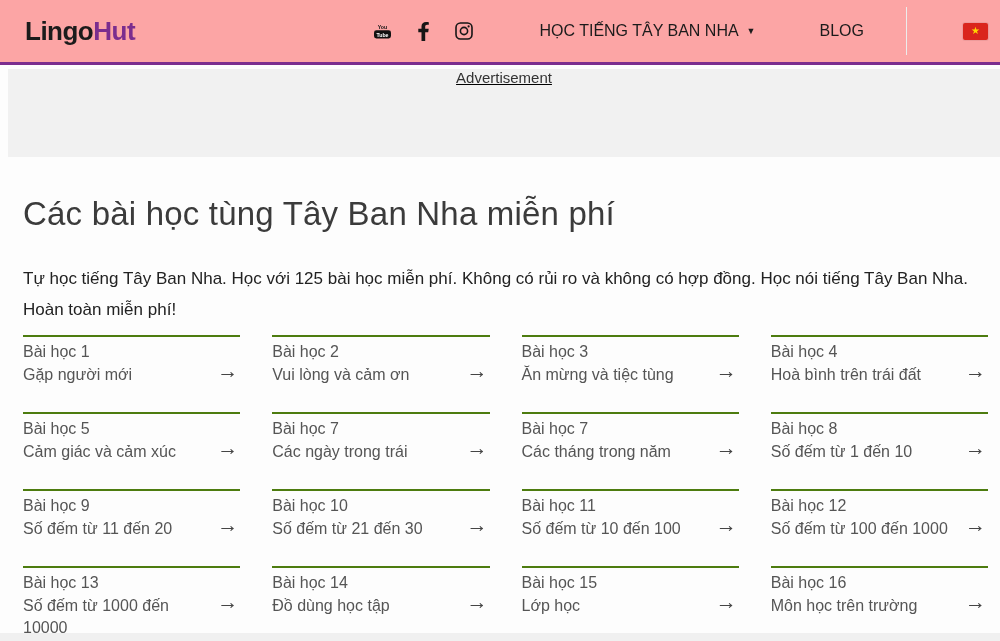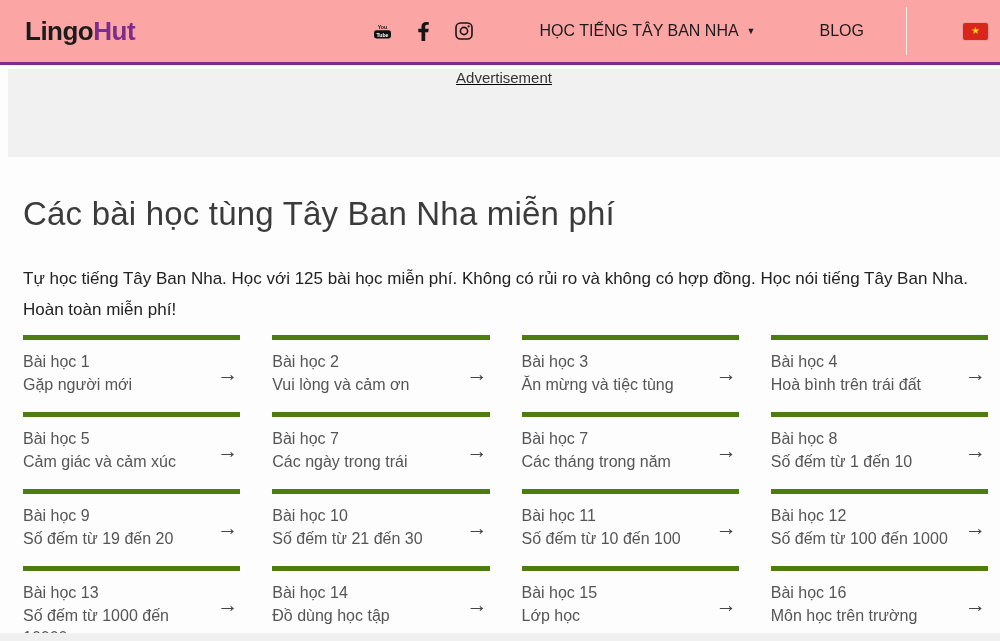--- a/index.html
+++ b/index.html
@@ -48,22 +48,22 @@
   .page-title{
     margin:38px 0 0;font-size:33px;line-height:38px;font-weight:400;
     color:#3b3b3b;letter-spacing:.2px;
   }
   .intro{margin:30px 0 0;font-size:17px;line-height:31px;color:#222;}
   .grid{
     margin-top:10px;display:grid;grid-template-columns:repeat(4,1fr);
     column-gap:32px;
   }
   .card{
-    position:relative;border-top:5px solid #4d7c0f;height:77px;
-    padding:11px 28px 0 0;cursor:pointer;
+    position:relative;border-top:2px solid #4d7c0f;height:77px;
+    padding:4px 28px 0 0;cursor:pointer;
   }
   .card .lesson-label,.card .lesson-title{
     font-size:16px;line-height:22.5px;color:#555;
   }
   .card .arrow{
     position:absolute;right:2px;top:23px;font-size:21px;color:#454545;line-height:1;
   }
   
   .bottom-strip{position:absolute;left:0;right:0;bottom:0;height:8px;background:#f0f0f0;}
 </style>
@@ -166,21 +166,21 @@
   </div>
 
   <div class="card">
     <div class="lesson-label">Bài học 8</div>
     <div class="lesson-title">Số đếm từ 1 đến 10</div>
     <span class="arrow">→</span>
   </div>
 
   <div class="card">
     <div class="lesson-label">Bài học 9</div>
-    <div class="lesson-title">Số đếm từ 19 đến 20</div>
+    <div class="lesson-title">Số đếm từ 11 đến 20</div>
     <span class="arrow">→</span>
   </div>
 
   <div class="card">
     <div class="lesson-label">Bài học 10</div>
     <div class="lesson-title">Số đếm từ 21 đến 30</div>
     <span class="arrow">→</span>
   </div>
 
   <div class="card">

